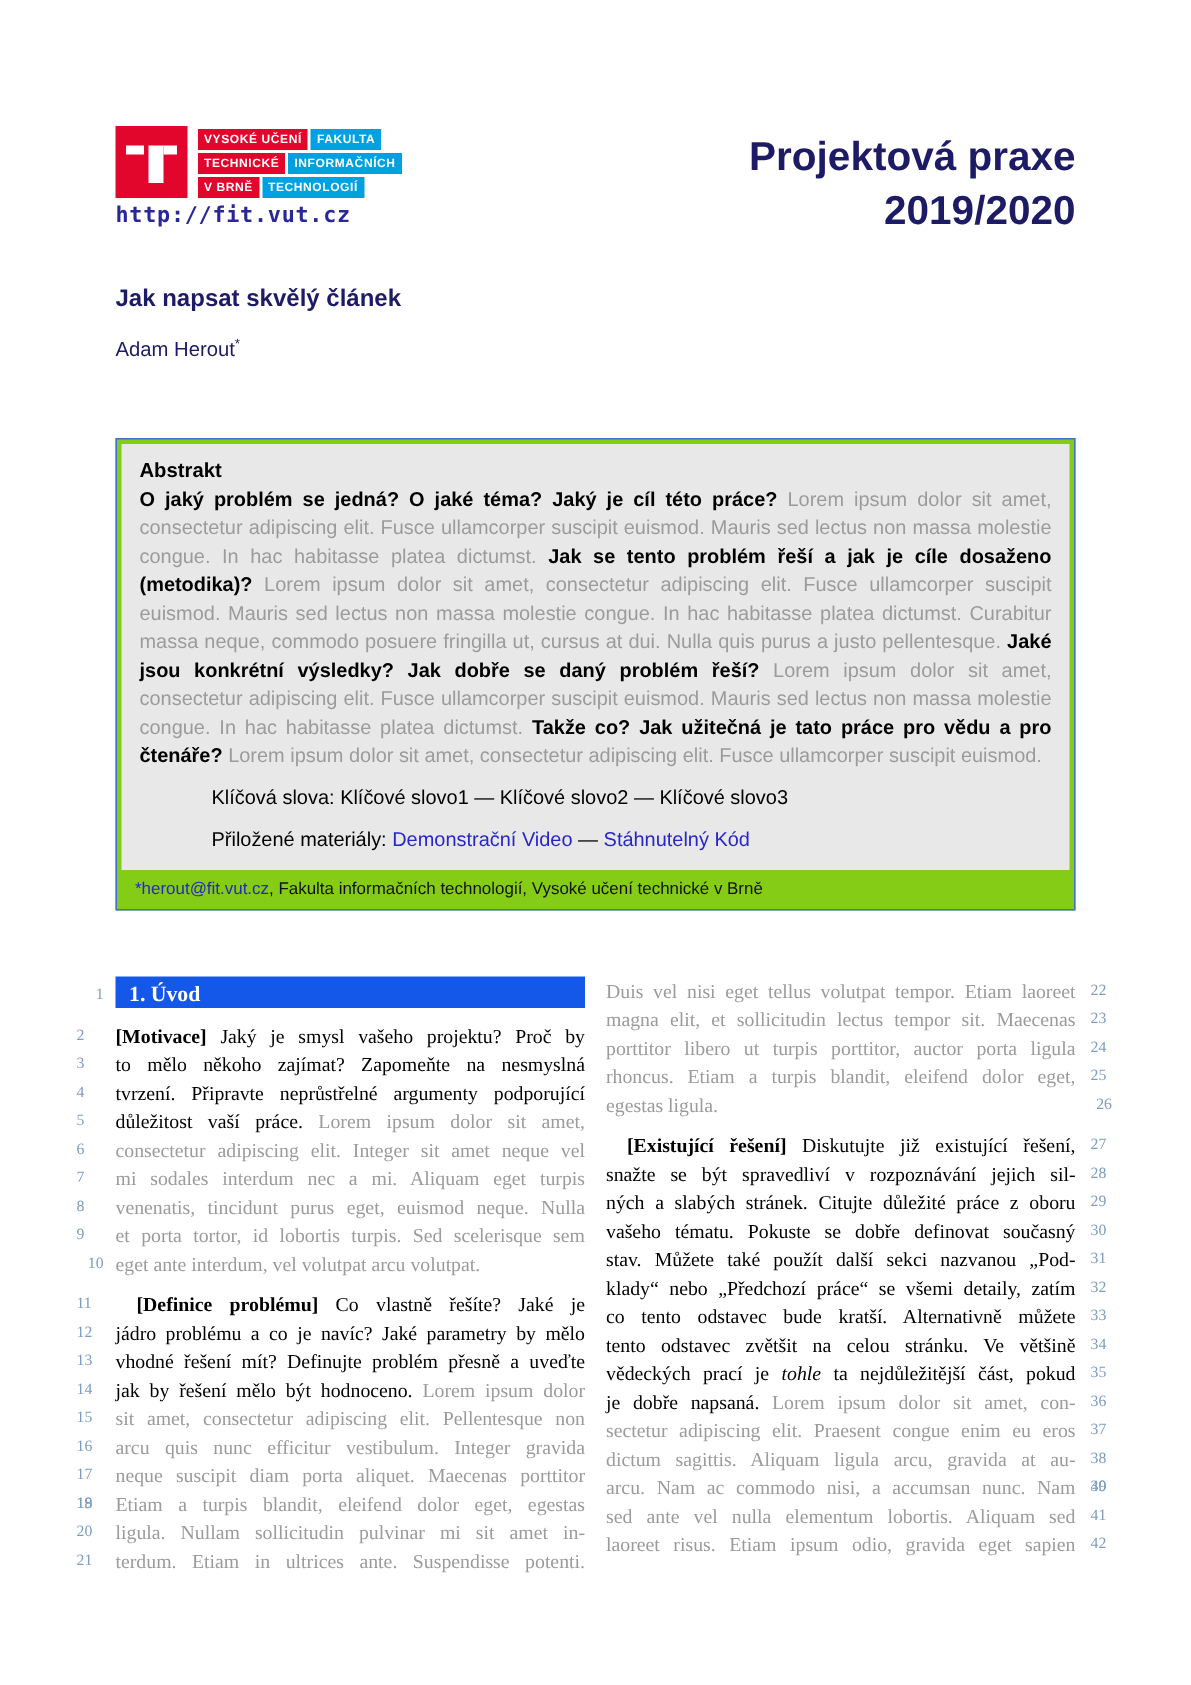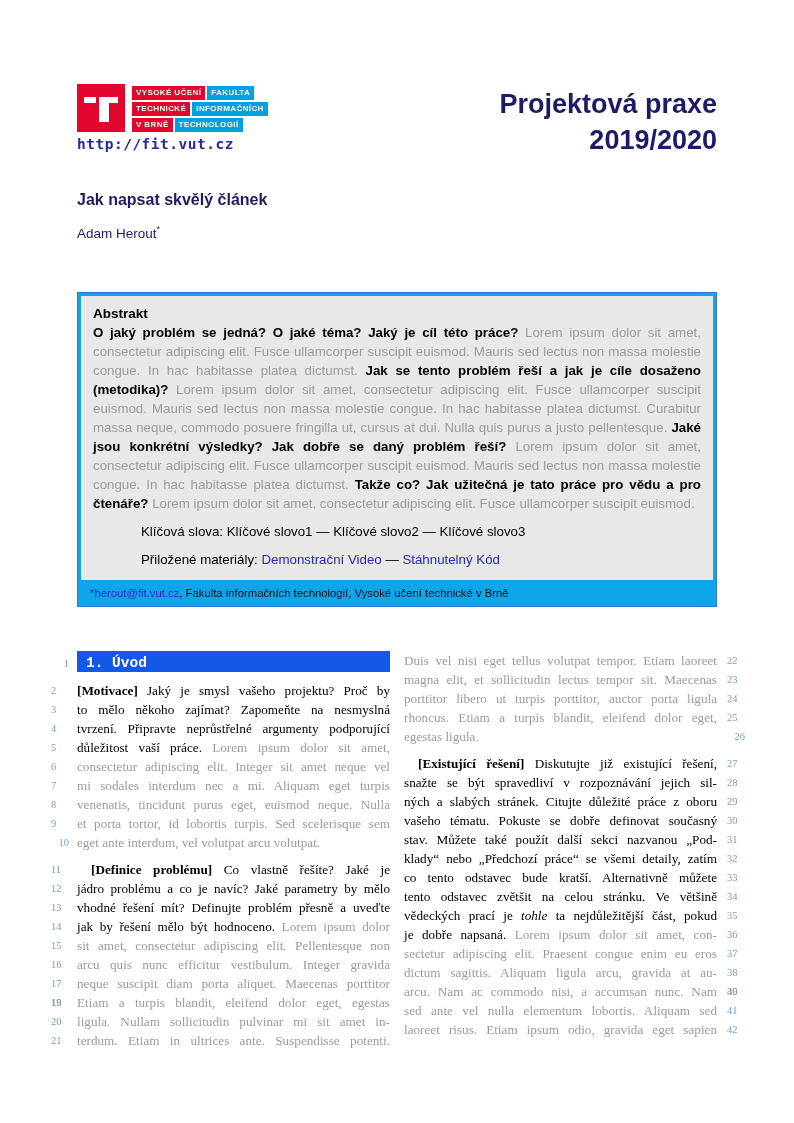--- a/index.html
+++ b/index.html
@@ -30,21 +30,21 @@
   .site-url{display:inline-block; margin-top:2px; font-family:"DejaVu Sans Mono", monospace;
     font-weight:bold; font-size:14.5px; color:var(--url-blue); text-decoration:none; letter-spacing:.5px;}
   .course-title{text-align:right; color:var(--navy); font-weight:bold; font-size:27px; line-height:36px; margin-top:2px;}
 
   
   .article-title{margin-top:33px; color:var(--navy); font-weight:bold; font-size:16px;}
   .author{margin-top:15px; color:var(--navy); font-size:13.5px;}
   .author sup{font-size:9px;}
 
   
-  .abstract-box{margin-top:51px; border:1px solid var(--box-border); padding:3px; background:#0ea5e9;}
+  .abstract-box{margin-top:51px; border:1px solid var(--box-border); padding:3px; background:#84cc16;}
   .abstract-gray{background:var(--abstract-bg); padding:8px 12px 11px 12px;}
   .abstract-heading{font-weight:bold; font-size:13.5px; line-height:19px;}
   .abstract-text{font-size:13.3px; line-height:19px; text-align:justify;}
   .sg-b{font-weight:bold; color:#000;}
   .sg-n{color:#000;}
   .sg-g{color:var(--gray-text);}
   .sg-i{font-style:italic;}
   .kv-line{margin-top:10px; font-size:13.3px; line-height:18px;}
   .kv-label{font-weight:normal;padding-left:48px;}
   .mat-link{color:var(--link-blue); text-decoration:none;}
@@ -58,30 +58,30 @@
   .line{
     position:relative; font-family:"Liberation Serif", serif; font-size:13.2px; line-height:19px;
     text-align:justify; text-align-last:justify; color:#000;
   }
   .line.plast{text-align-last:auto;}
   .line.gap{margin-top:8px;}
   .line.indent{text-indent:14px;}
   .line.heading{text-align:left; text-align-last:auto;}
   .section-bar{
     background:var(--heading-blue); color:#fff; height:21px; line-height:25px;
-    font-family:Liberation Mono, monospace; font-weight:bold; font-size:14.5px;
+    font-family:Liberation Serif, serif; font-weight:bold; font-size:14.5px;
     padding-left:9px; margin-bottom:9px;
   }
   .lnum{
     position:absolute; top:0; font-family:"Liberation Serif", serif; font-size:10.5px;
     line-height:19px; color:var(--line-number); text-indent:0; font-weight:normal;
   }
   .line.heading .lnum{line-height:25px;}
   .col-left .lnum{left:-26px; width:18px; text-align:right;}
-  .col-right .lnum{right:-28px; width:18px; text-align:right;}
+  .col-right .lnum{right:-28px; width:18px; text-align:center;}
 </style>
 </head>
 <body>
 
 <div class="page">
 
   <header class="masthead">
     <div>
       <div class="logo">
         <div class="logo-mark">

